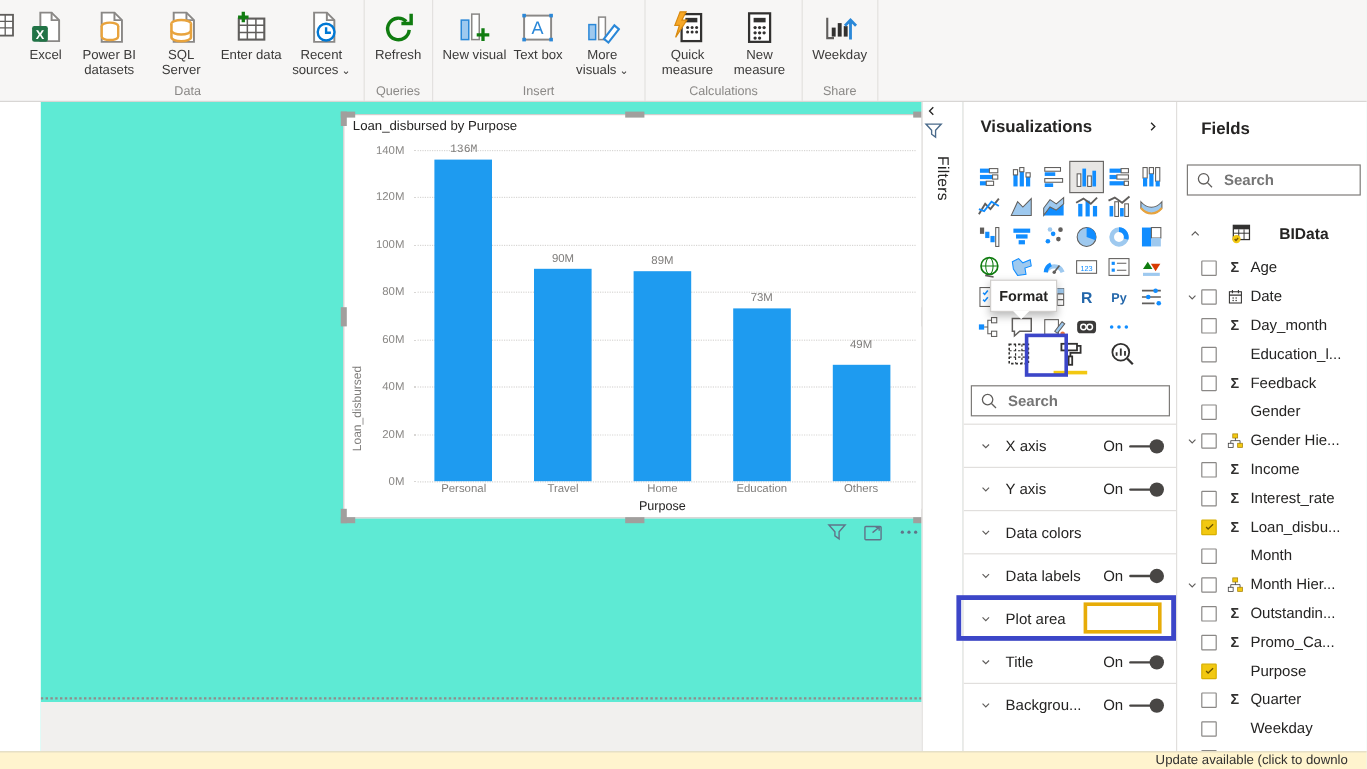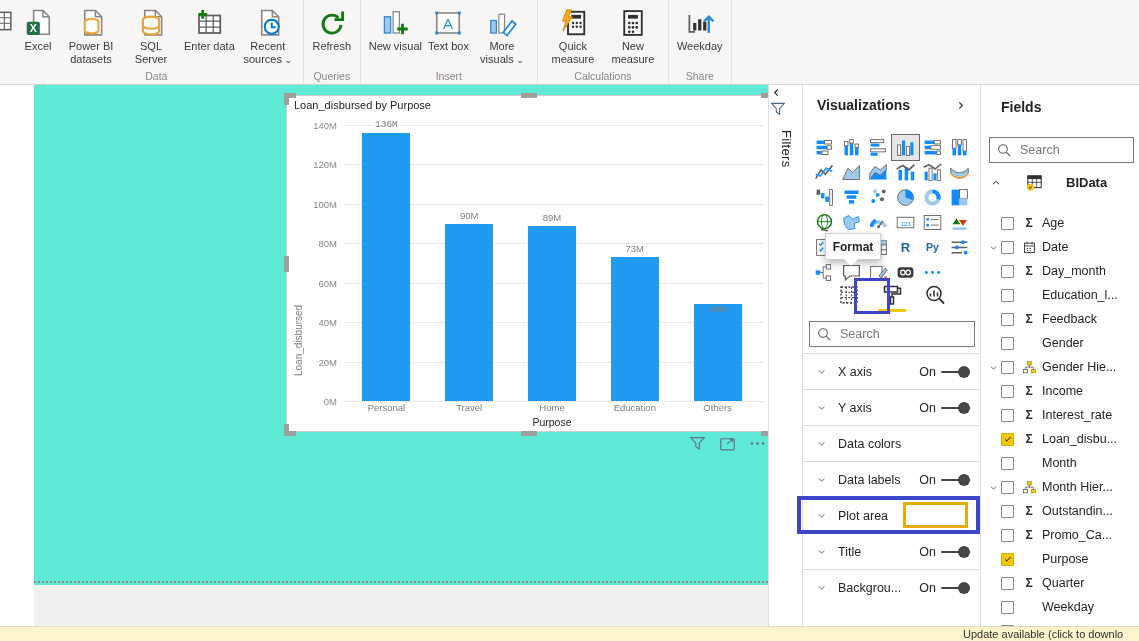--- a/index.html
+++ b/index.html
@@ -59,37 +59,37 @@
                border:1px solid #d0cecc;box-shadow:0 3px 7px rgba(0,0,0,.28);display:flex;align-items:center;
                justify-content:center;font-size:12px;font-weight:700;color:#252423;z-index:6;}
   #viz-tooltip::after{content:'';position:absolute;left:18px;bottom:-7px;border:7px solid transparent;
                border-top-color:#fff;border-bottom:none;}
   #viz-tabs{position:absolute;left:0;top:194px;width:178px;display:flex;justify-content:center;gap:13px;}
   .vtab{width:30px;height:32px;display:flex;align-items:center;justify-content:center;position:relative;cursor:pointer;}
   .vtab.selected::after{content:'';position:absolute;left:1px;bottom:-1px;width:28px;height:3.5px;background:#f2c811;}
   .searchbox{display:flex;align-items:center;gap:6px;border:1px solid #7d7b78;background:#fff;height:26px;
              padding:0 6px;box-sizing:border-box;}
   .searchbox input{border:none;outline:none;font-size:12.5px;width:100%;background:transparent;color:#be185d;
-             font-family:"Liberation Sans",sans-serif;}
+             font-family:"Liberation Sans",sans-serif;font-weight:bold;}
   #viz-search{position:absolute;left:6px;top:236px;width:166px;}
   #viz-sections{position:absolute;left:0;top:268px;width:178px;}
   .sec{height:36px;border-top:1px solid #e1dfdd;display:flex;align-items:center;padding:0 12px;
        box-sizing:border-box;font-size:12.5px;color:#252423;cursor:pointer;}
   .sec .chev{margin-right:10px;}
   .sec .sp{flex:1;}
   .sec .on{margin-right:5px;font-size:12.5px;}
   .tg{position:relative;width:28px;height:12px;display:inline-block;}
   .tg .line{position:absolute;left:0;top:5px;width:28px;height:2px;background:#484644;border-radius:1px;}
   .tg .knob{position:absolute;right:-1px;top:0;width:12px;height:12px;border-radius:50%;background:#484644;}
   
   #fields-pane{position:absolute;left:980px;top:85px;width:159px;height:541px;background:#fff;
                border-left:1px solid #e1dfdd;box-sizing:border-box;overflow:hidden;}
   .fp-title{position:absolute;left:20px;top:14px;font-size:14px;font-weight:700;}
   #fields-search{position:absolute;left:8px;top:52px;width:145px;}
-  #table-row{position:absolute;left:8px;top:88px;display:flex;align-items:center;gap:22px;cursor:pointer;text-align:right;}
+  #table-row{position:absolute;left:8px;top:100px;display:flex;align-items:center;gap:22px;cursor:pointer;text-align:right;}
   #table-row .tname{font-size:13px;font-weight:700;}
   #fields-tree{position:absolute;left:0;top:126px;width:159px;}
   .fld{height:24px;display:flex;align-items:center;cursor:pointer;}
   .fld .slot-chev{width:20px;padding-left:6px;box-sizing:border-box;display:flex;}
   .cb{width:13px;height:13px;border:1px solid #8a8886;background:#fff;box-sizing:border-box;border-radius:1px;
       display:flex;align-items:center;justify-content:center;flex:none;}
   .cb.checked{background:#f2c811;border-color:#d8b000;}
   .fld .slot-ico{width:22px;display:flex;justify-content:center;margin-left:4px;}
   .fld .flabel{font-size:12.5px;color:#252423;margin-left:2px;white-space:nowrap;}
   .sigma{font-size:12px;color:#323130;font-weight:700;}
@@ -315,21 +315,21 @@
         <div class="bar" style="left: 158.2px; top: 127.571px; height: 177.429px; background: rgb(30, 155, 240);"></div>
         <div class="dlabel" style="left: 152.2px; top: 113.571px;">90M</div>
         <div class="catlabel" style="left: 142.2px;">Travel</div>
         <div class="bar" style="left: 241px; top: 129.543px; height: 175.457px; background: rgb(30, 155, 240);"></div>
         <div class="dlabel" style="left: 235px; top: 115.543px;">89M</div>
         <div class="catlabel" style="left: 225px;">Home</div>
         <div class="bar" style="left: 323.8px; top: 161.086px; height: 143.914px; background: rgb(30, 155, 240);"></div>
         <div class="dlabel" style="left: 317.8px; top: 147.086px;">73M</div>
         <div class="catlabel" style="left: 307.8px;">Education</div>
         <div class="bar" style="left: 406.6px; top: 208.4px; height: 96.6px; background: rgb(30, 155, 240);"></div>
-        <div class="dlabel" style="left: 400.6px; top: 207px;">49M</div>
+        <div class="dlabel" style="left: 400.6px; top: 186px;">49M</div>
         <div class="catlabel" style="left: 390.6px;">Others</div>
       </div>
   <div class="hdl" style="left: 234px; top: -3px; width: 16px; height: 5px;"></div>
       <div class="hdl" style="left: 234px; top: 335px; width: 16px; height: 5px;"></div>
       <div class="hdl" style="left: -3px; top: 160px; width: 5px; height: 16px;"></div>
       <div class="hdl" style="left: 481px; top: 160px; width: 5px; height: 16px;"></div>
       <div class="hdl" style="left: -3px; top: -3px; width: 12px; height: 5px;"></div>
       <div class="hdl" style="left: -3px; top: -3px; width: 5px; height: 12px;"></div>
       <div class="hdl" style="left: 474px; top: -3px; width: 12px; height: 5px;"></div>
       <div class="hdl" style="left: 481px; top: -3px; width: 5px; height: 12px;"></div>

